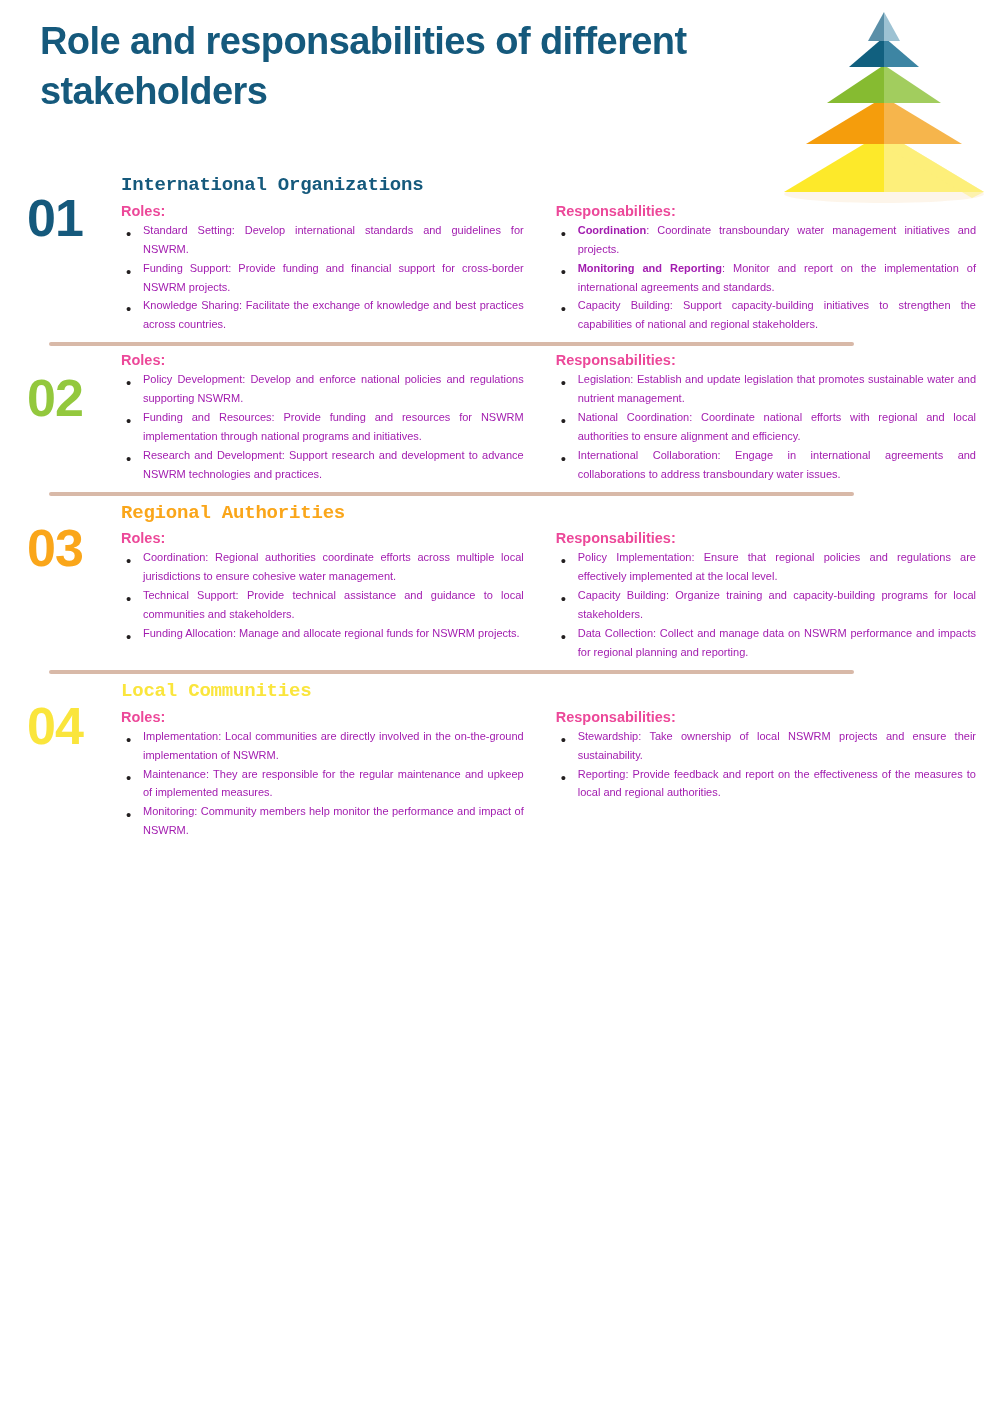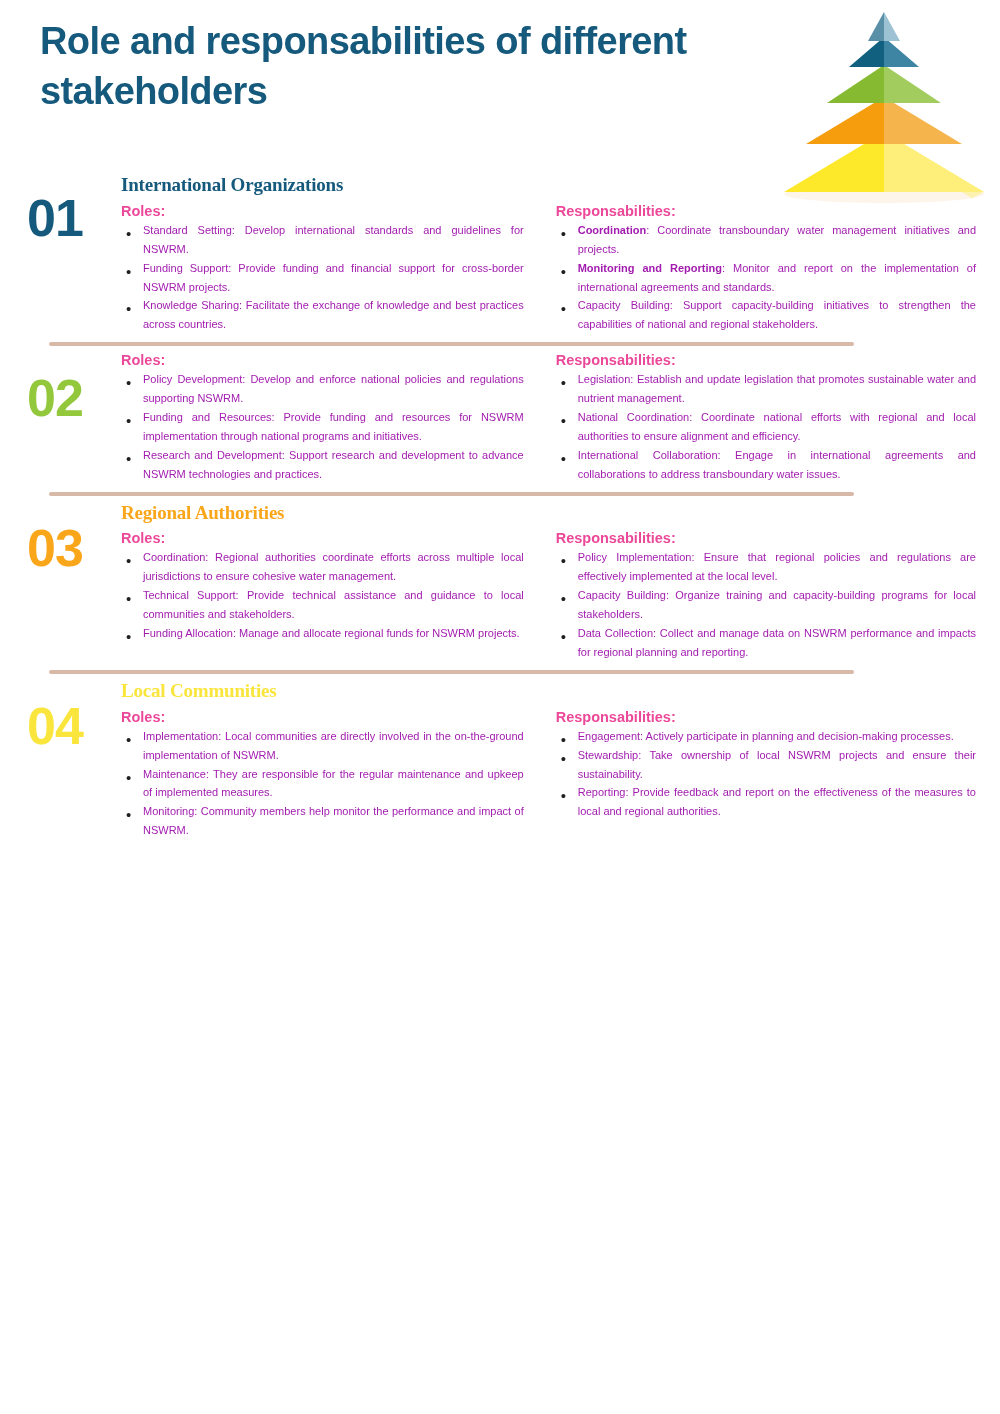--- a/index.html
+++ b/index.html
@@ -65,21 +65,21 @@
     position: absolute;
     left: 14px;
     top: 22px;
     font-family: "Liberation Sans", sans-serif;
     font-weight: bold;
     font-size: 52px;
     line-height: 1;
     letter-spacing: -1px;
   }
   .sec-heading {
-    font-family: Liberation Serif, serif;
+    font-family: Liberation Mono, monospace;
     font-weight: bold;
     font-size: 19px;
     letter-spacing: -0.2px;
     margin: 0 0 6px 108px;
     line-height: 1.2;
   }
   .cols {
     display: flex;
     margin-left: 108px;
   }
@@ -259,21 +259,20 @@
             <div class="col-label">Roles:</div>
             <ul class="items">
               <li><span>Implementation: Local communities are directly involved in the on-the-ground implementation of NSWRM.</span></li>
               <li><span>Maintenance: They are responsible for the regular maintenance and upkeep of implemented measures.</span></li>
               <li><span>Monitoring: Community members help monitor the performance and impact of NSWRM.</span></li>
             </ul>
           </div>
           <div class="col right">
             <div class="col-label">Responsabilities:</div>
             <ul class="items">
-              <li><span>Engagement: Actively participate in planning and decision-making processes.</span></li>
               <li><span>Stewardship: Take ownership of local NSWRM projects and ensure their sustainability.</span></li>
               <li><span>Reporting: Provide feedback and report on the effectiveness of the measures to local and regional authorities.</span></li>
             </ul>
           </div>
         </div>
       </div>
     </div>
   </div>
 
 </body></html>

